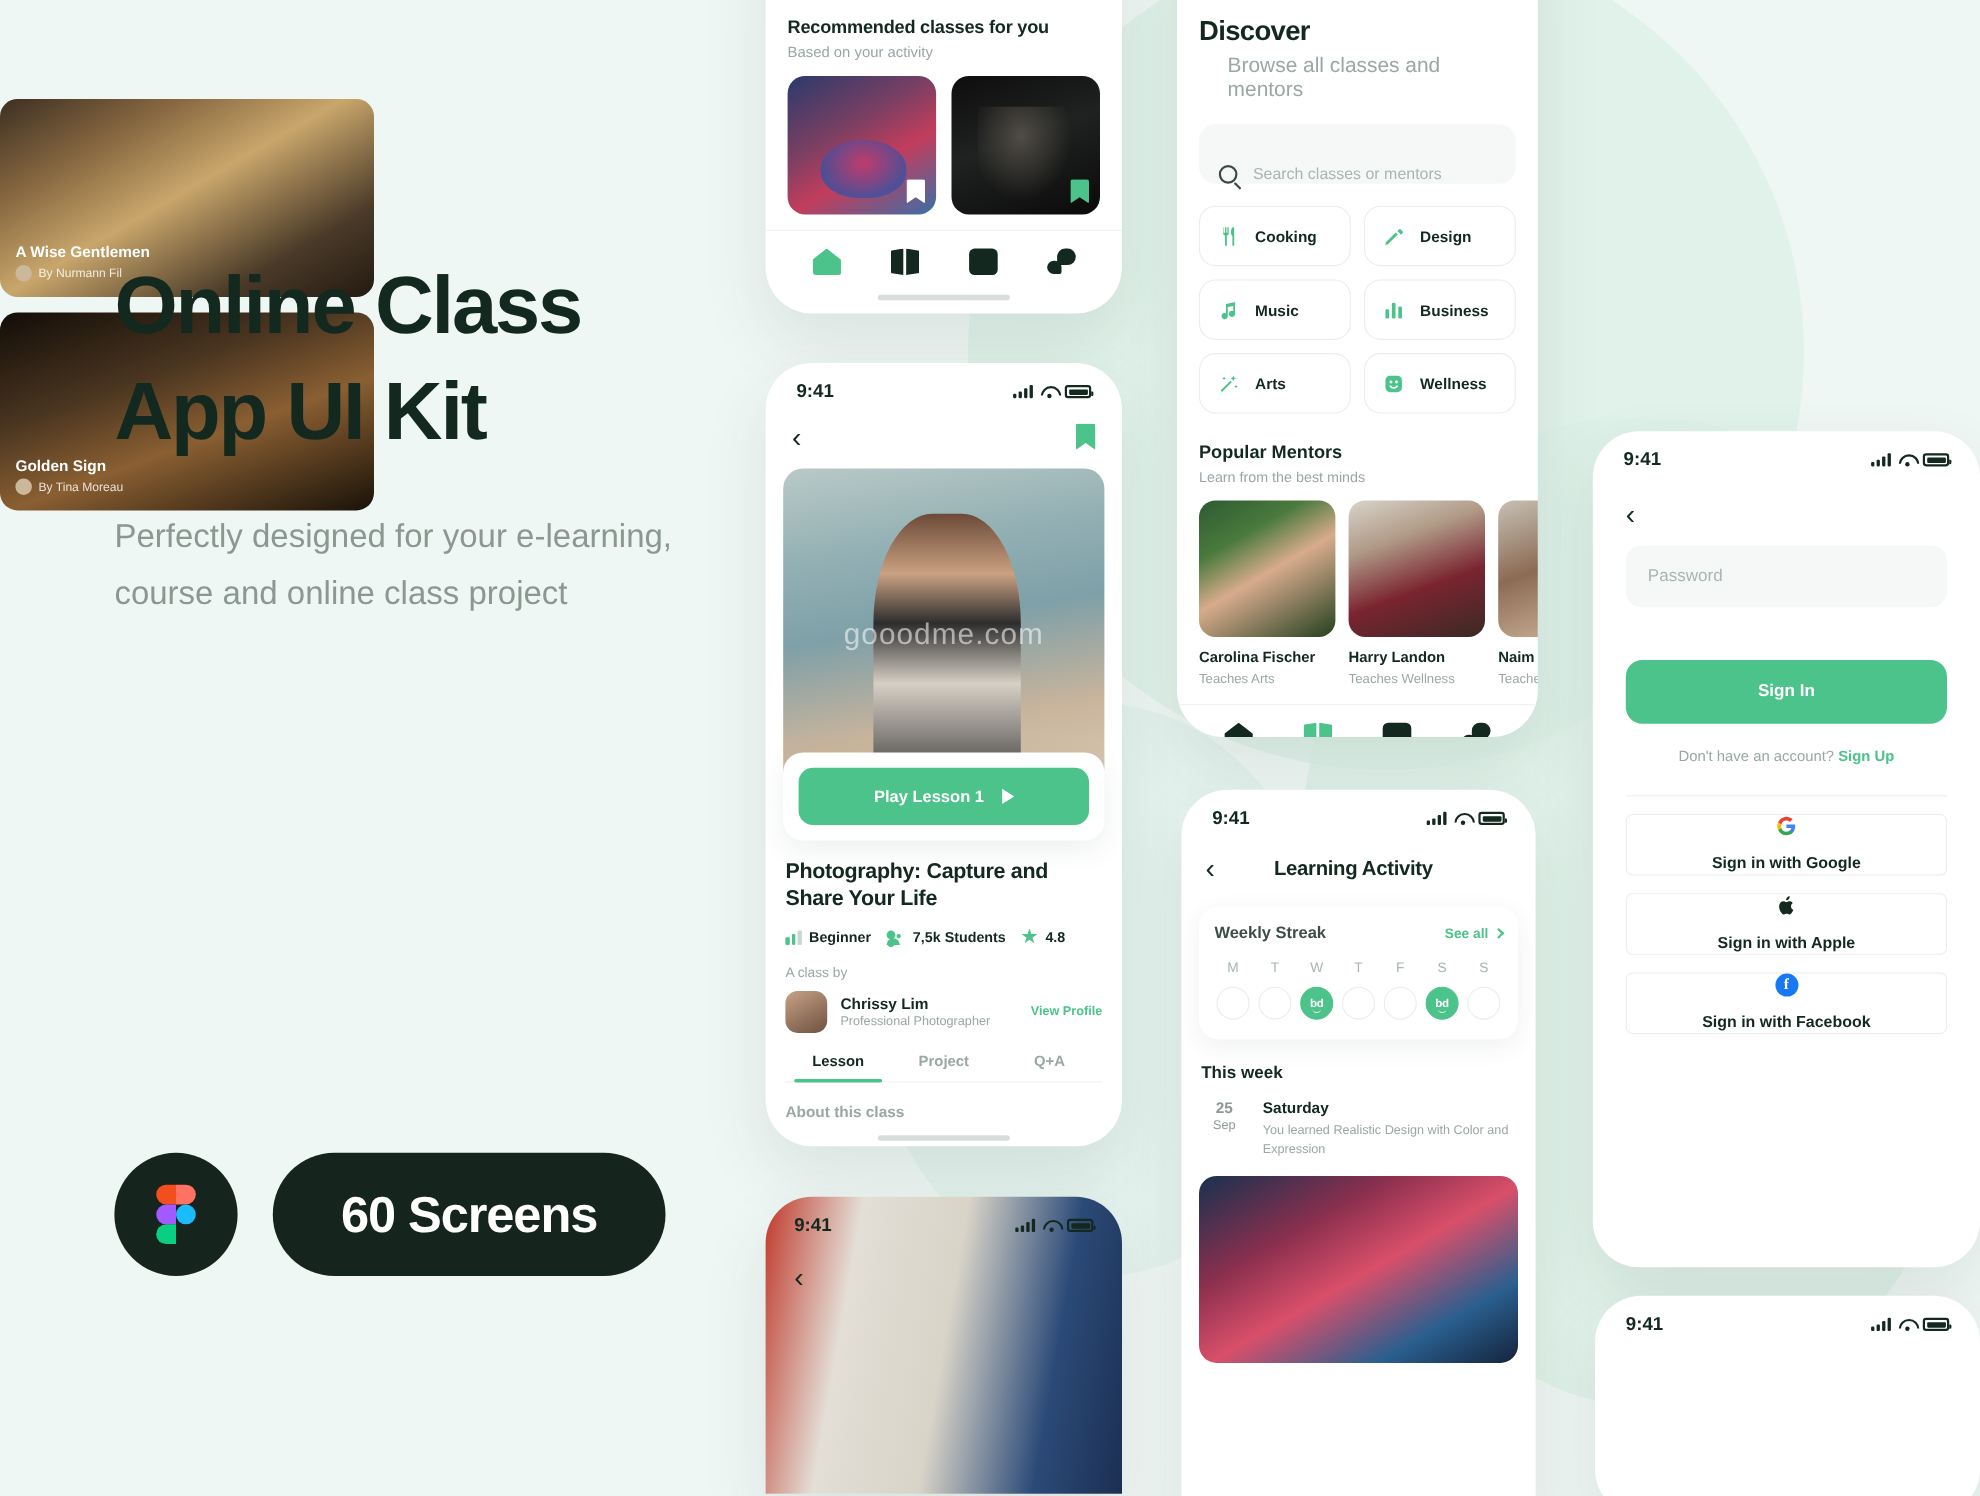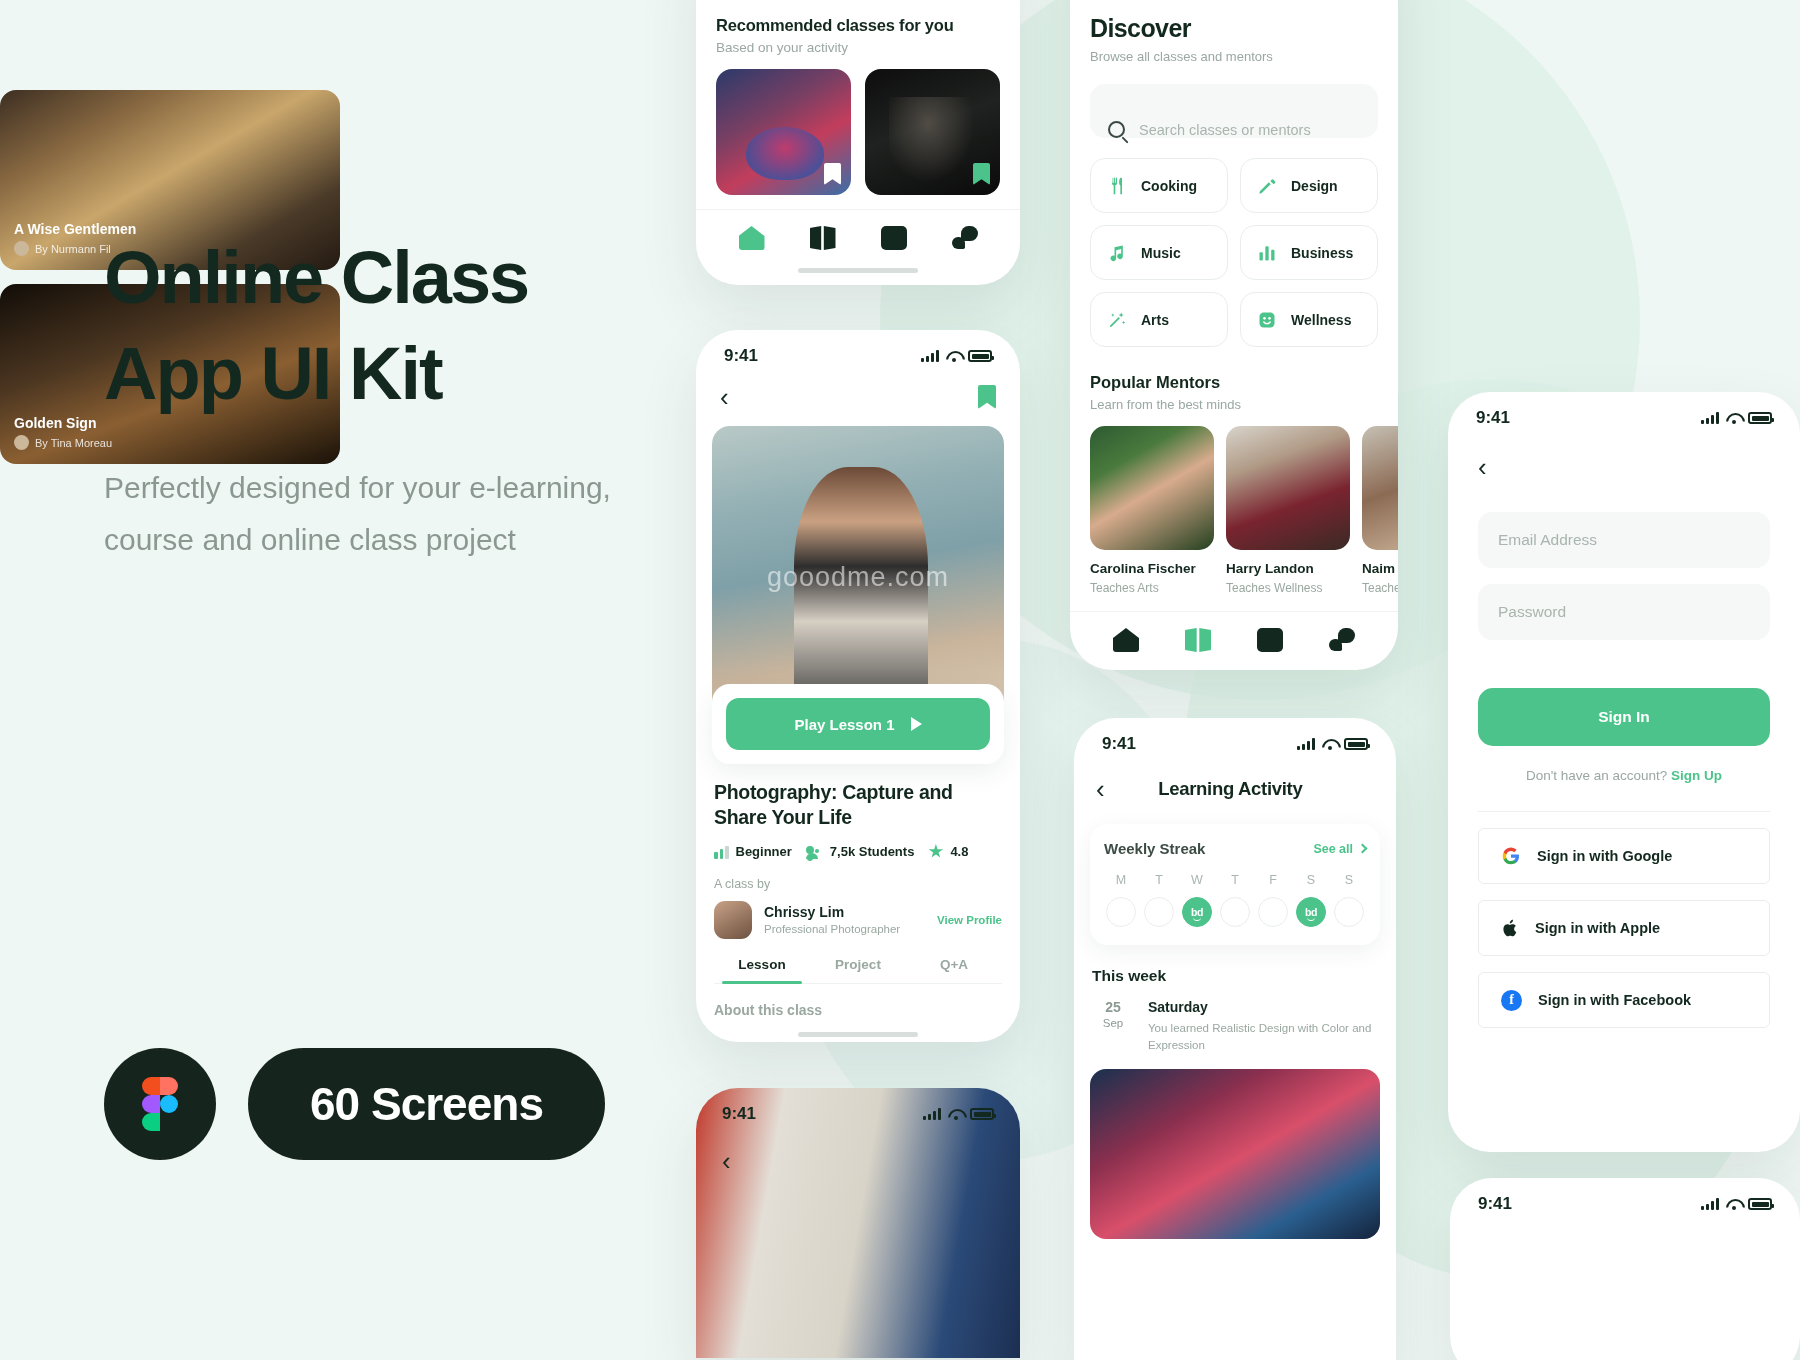--- a/index.html
+++ b/index.html
@@ -163,21 +163,21 @@
   .tabs { display: flex; margin: 18px 18px 0; border-bottom: 1px solid #EEF2F0; }
   .tab { flex: 1; text-align: center; padding-bottom: 11px; font-size: 13.5px; color: #9AA8A1; font-weight: 600; position: relative; }
   .tab.active { color: #13291F; }
   .tab.active::after { content:''; position:absolute; left:8px; right:8px; bottom:-1px; height:2.5px; background:#4CC38A; border-radius:2px; }
   .about-line { margin: 18px 18px 0; font-size: 14px; color: #9AA8A1; font-weight: 600; }
 
   
   #p3 { left: 1070px; top: -70px; width: 328px; height: 740px; border-radius: 0 0 42px 42px; }
   .p3-pad { padding: 0 20px; }
   .disc-title { font-size: 25px; font-weight: 700; color: #13291F; letter-spacing: -.6px; }
-  .disc-sub { font-size: 13px; color: #9AA8A1; margin-top: 6px; }
+  .disc-sub { font-size: 19px; color: #9AA8A1; margin-top: 6px; margin-left: 26px; }
   .search-box {
     margin-top: 20px; height: 54px; border-radius: 15px; background: #F6F8F7;
     display: flex; align-items: flex-end; gap: 14px; padding: 0 18px;
   }
   .mag { width: 17px; height: 17px; border: 2.2px solid #3A4A43; border-radius: 50%; position: relative; flex: none; }
   .mag::after { content:''; position:absolute; right:-6px; bottom:-5px; width:8px; height:2.2px; background:#3A4A43; transform: rotate(45deg); border-radius:2px; }
   .search-ph { font-size: 14.5px; color: #A9B5AF; }
   .cat-grid { display: grid; grid-template-columns: 1fr 1fr; gap: 12px; margin-top: 20px; }
   .cat {
     height: 55px; border: 1px solid #E9EEEC; border-radius: 15px; background: #fff;
@@ -243,21 +243,21 @@
 
   
   #p7 { left: 1448px; top: 392px; width: 352px; height: 760px; }
   .lg-pad { padding: 0 30px; }
   .field { height: 56px; border-radius: 14px; background: #F6F8F7; display: flex; align-items: center; padding: 0 20px; margin-top: 16px; }
   .field-ph { font-size: 15.5px; color: #A9B5AF; }
   .primary-btn { height: 58px; border-radius: 15px; background: #4CC38A; margin-top: 48px; display: flex; align-items: center; justify-content: center; color: #fff; font-size: 15.5px; font-weight: 700; }
   .no-acc { text-align: center; margin-top: 22px; font-size: 13.5px; color: #9AA8A1; }
   .no-acc b { color: #4CC38A; }
   .divider { height: 1px; background: #ECF0EE; margin: 28px 0 0; }
-  .soc { height: 56px; border: 1px solid #E9EEEC; border-radius: 6px; margin-top: 16px; display: flex; align-items: center; gap: 16px; padding: 0 22px; }
+  .soc { height: 56px; border: 1px solid #E9EEEC; border-radius: 6px; margin-top: 16px; display: flex; align-items: center; gap: 16px; padding: 0 22px; flex-direction: column; }
   .soc-label { font-size: 14.5px; font-weight: 700; color: #13291F; }
   .g-ic { width: 20px; height: 20px; position: relative; flex: none; }
   .g-ic svg { width: 20px; height: 20px; display:block; }
   .ap-ic { width: 18px; height: 21px; position: relative; flex: none; }
   .ap-ic svg { width: 18px; height: 21px; display:block; fill: #13291F; }
   .fb-ic { width: 21px; height: 21px; border-radius: 50%; background: #1877F2; display: flex; align-items: center; justify-content: center; color: #fff; font-weight: 700; font-size: 14px; flex: none; font-family: "Liberation Serif", serif; }
 
   
   #p8 { left: 1450px; top: 1178px; width: 350px; height: 200px; }
 </style>
@@ -590,23 +590,20 @@
             <i></i>
           </div>
         <div class="wifi"></div>
         <div class="batt">
             <i></i>
           </div>
       </div>
     </div>
     <div class="lg-pad">
       <div class="nav-back" style="margin-top:22px">‹</div>
-      <div class="field" style="margin-top:32px">
-        <span class="field-ph">Email Address</span>
-      </div>
       <div class="field">
         <span class="field-ph">Password</span>
       </div>
       <div class="primary-btn">Sign In</div>
       <div class="no-acc">
         <span>Don't have an account?</span>
         <b>Sign Up</b>
       </div>
       <div class="divider"></div>
       <div class="soc">

